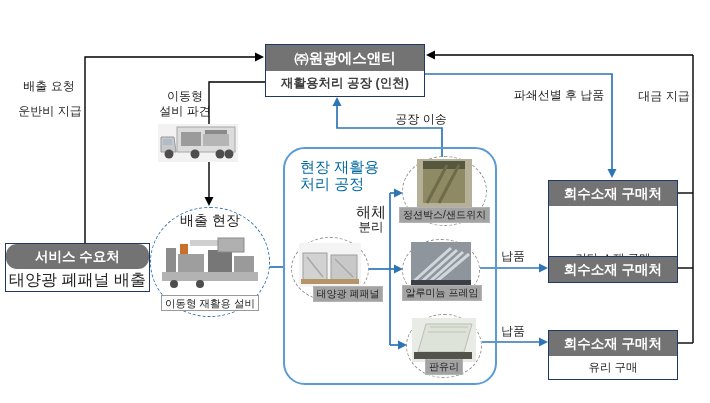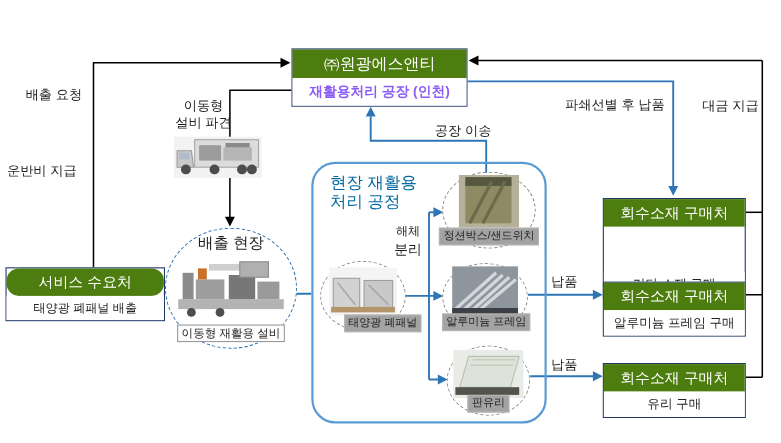--- a/index.html
+++ b/index.html
@@ -2,22 +2,22 @@
 <html><head>
 <meta charset="utf-8">
 <style>
   html,body{margin:0;padding:0;background:#fff;}
   .canvas{position:relative;width:710px;height:403px;background:#fff;overflow:hidden;
           font-family:"Liberation Sans","DejaVu Sans",sans-serif;color:#1a1a1a;}
   svg.connectors{position:absolute;left:0;top:0;z-index:1;}
   .abs{position:absolute;z-index:2;}
   
   .nbox{border:1.5px solid #1f3864;background:#fff;box-sizing:border-box;}
-  .nbox .hd{background:#4d7c0f;color:#fff;font-weight:normal;display:flex;align-items:center;justify-content:center;}
-  .nbox .bd{color:#8b5cf6;display:flex;align-items:center;justify-content:center;background:#fff;}
+  .nbox .hd{background:#737373;color:#fff;font-weight:bold;display:flex;align-items:center;justify-content:center;}
+  .nbox .bd{color:#404040;display:flex;align-items:center;justify-content:center;background:#fff;}
   
   .flab{font-size:12px;line-height:15px;text-align:center;color:#1c1c1c;white-space:nowrap;}
   
   .process{border:2px solid #5b9bd5;border-radius:22px;box-sizing:border-box;background:transparent;}
   .ptitle{font-size:15px;line-height:17px;color:#0369a1;}
   
   .dcirc{border:1.4px dashed #8f8f8f;border-radius:50%;box-sizing:border-box;background:transparent;}
   .site-circ{border:1.6px dashed #2e75b6;border-radius:50%;box-sizing:border-box;background:#fff;}
   .tag-wrap{display:flex;justify-content:center;}
   .tag{font-size:10px;line-height:12px;background:#a3a3a3;border:1px solid #b3b3b3;
@@ -85,42 +85,42 @@
       <path d="M260,267 L283,267" fill="none"></path>
     </g>
   </svg>
 
   <div class="abs nbox" style="left:265px;top:44px;width:160px;">
     <div class="hd" style="height:26px;font-size:14.5px;">㈜원광에스앤티</div>
     <div class="bd" style="height:25px;font-size:12.5px;font-weight:600;">재활용처리 공장 (인천)</div>
   </div>
 
   <div class="abs flab" style="left:14px;top:79px;width:70px;">배출 요청</div>
-  <div class="abs flab" style="left:0;top:104px;width:76px;margin-top:44px;">운반비 지급</div>
+  <div class="abs flab" style="left:12px;top:104px;width:76px;">운반비 지급</div>
 
   <div class="abs flab" style="left:147px;top:89px;width:76px;">이동형</div>
   <div class="abs flab" style="left:147px;top:104px;width:76px;">설비 파견</div>
 
   <svg class="abs" style="left:158px;top:124px;" width="80" height="38" viewBox="0 0 80 38">
     <rect x="0" y="0" width="80" height="38" fill="#f2f2f2"></rect>
     <rect x="19" y="3" width="58" height="25" fill="#dcdcdc" stroke="#a6a6a6" stroke-width="1"></rect>
     <rect x="23" y="8" width="20" height="14" fill="#9b9b9b"></rect>
     <rect x="45" y="10" width="26" height="12" fill="#b5b5b5"></rect>
     <rect x="47" y="6" width="22" height="4" fill="#8a8a8a"></rect>
     <path d="M3,13 L16,13 L18,28 L3,28 Z" fill="#c9c9c9" stroke="#9a9a9a" stroke-width="1"></path>
     <rect x="5" y="15" width="9" height="6" fill="#aebdc9"></rect>
     <circle cx="11" cy="30" r="4.5" fill="#4d4d4d"></circle>
     <circle cx="37" cy="30" r="4.5" fill="#4d4d4d"></circle>
     <circle cx="62" cy="30" r="4.5" fill="#4d4d4d"></circle>
     <circle cx="71" cy="30" r="4.5" fill="#4d4d4d"></circle>
   </svg>
 
   <div class="abs nbox" style="left:5px;top:243px;width:145px;">
     <div class="hd" style="height:25px;font-size:13.5px;border-radius:11px;">서비스 수요처</div>
-    <div class="bd" style="height:22px;font-size:11px;color:#222;">태양광 폐패널 배출</div>
+    <div class="bd" style="height:22px;font-size:16px;color:#222;">태양광 폐패널 배출</div>
   </div>
 
   <div class="abs site-circ" style="left:150px;top:207px;width:120px;height:110px;"></div>
   <div class="abs flab" style="left:150px;top:213px;width:120px;font-size:14px;">배출 현장</div>
   <svg class="abs" style="left:160px;top:230px;" width="100" height="62" viewBox="0 0 100 62">
     <rect x="2" y="42" width="96" height="9" fill="#b3b3b3"></rect>
     <rect x="6" y="18" width="10" height="24" fill="#8c8c8c"></rect>
     <rect x="18" y="24" width="26" height="18" fill="#9e9e9e"></rect>
     <rect x="20" y="14" width="8" height="10" fill="#c96f2a"></rect>
     <rect x="30" y="10" width="30" height="6" fill="#cfcfcf"></rect>
@@ -130,21 +130,21 @@
     <circle cx="14" cy="54" r="4" fill="#4d4d4d"></circle>
     <circle cx="40" cy="54" r="4" fill="#4d4d4d"></circle>
   </svg>
   <div class="abs tag-wrap" style="left:150px;top:295px;width:120px;">
     <span class="tag white">이동형 재활용 설비</span>
   </div>
 
   <div class="abs process" style="left:283px;top:147px;width:214px;height:238px;"></div>
   <div class="abs ptitle" style="left:300px;top:158px;">현장 재활용</div>
   <div class="abs ptitle" style="left:300px;top:175px;">처리 공정</div>
-  <div class="abs flab" style="left:350px;top:204px;width:42px;font-size:11px;">해체</div>
+  <div class="abs flab" style="left:350px;top:204px;width:42px;font-size:15px;">해체</div>
   <div class="abs flab" style="left:350px;top:220px;width:42px;font-size:12.5px;">분리</div>
 
   <div class="abs dcirc" style="left:402px;top:156px;width:85px;height:70px;"></div>
   <svg class="abs" style="left:417px;top:159px;" width="55" height="48" viewBox="0 0 55 48">
     <rect x="0" y="0" width="55" height="48" fill="#b7b098"></rect>
     <rect x="6" y="6" width="42" height="38" fill="#8e8a64"></rect>
     <rect x="6" y="2" width="42" height="8" fill="#55573f"></rect>
     <path d="M10,44 L30,6" stroke="#6f6b4a" stroke-width="3" fill="none"></path>
     <path d="M22,44 L42,6" stroke="#6f6b4a" stroke-width="3" fill="none"></path>
   </svg>
@@ -190,20 +190,19 @@
   <div class="abs flab" style="left:634px;top:89px;width:60px;">대금 지급</div>
   <div class="abs flab" style="left:495px;top:249px;width:36px;">납품</div>
   <div class="abs flab" style="left:495px;top:324px;width:36px;">납품</div>
 
   <div class="abs nbox" style="left:548px;top:180px;width:130px;">
     <div class="hd" style="height:25px;font-size:13.5px;">회수소재 구매처</div>
     <div class="bd" style="height:23px;font-size:11.5px;color:#222;margin-top:41px;">기타 소재 구매</div>
   </div>
   <div class="abs nbox" style="left:548px;top:256px;width:130px;">
     <div class="hd" style="height:25px;font-size:13.5px;">회수소재 구매처</div>
-    <div class="bd" style="height:23px;font-size:11.5px;color:#222;">알루미늄 프레임 구매</div>
   </div>
   <div class="abs nbox" style="left:548px;top:330px;width:130px;">
     <div class="hd" style="height:25px;font-size:13.5px;">회수소재 구매처</div>
     <div class="bd" style="height:23px;font-size:11.5px;color:#222;">유리 구매</div>
   </div>
 
 </div>
 
 </body></html>

